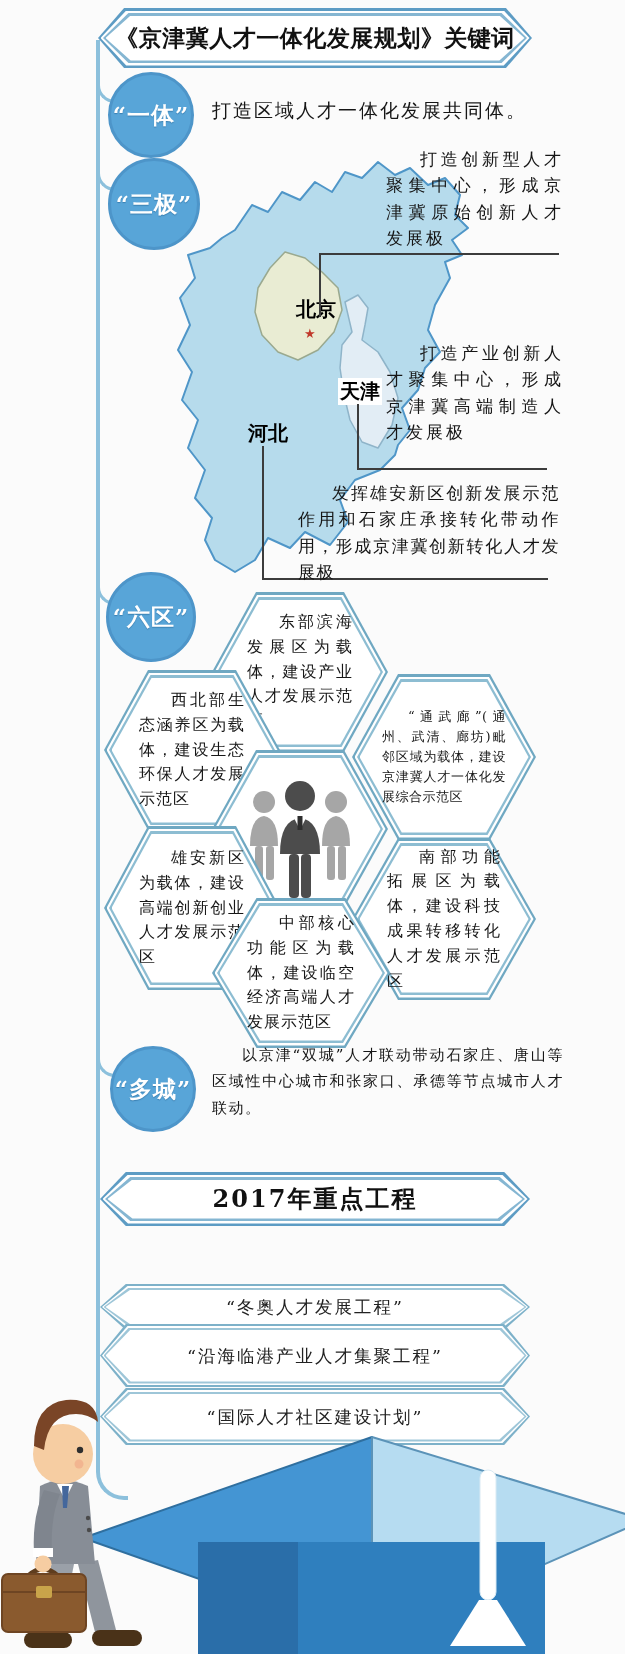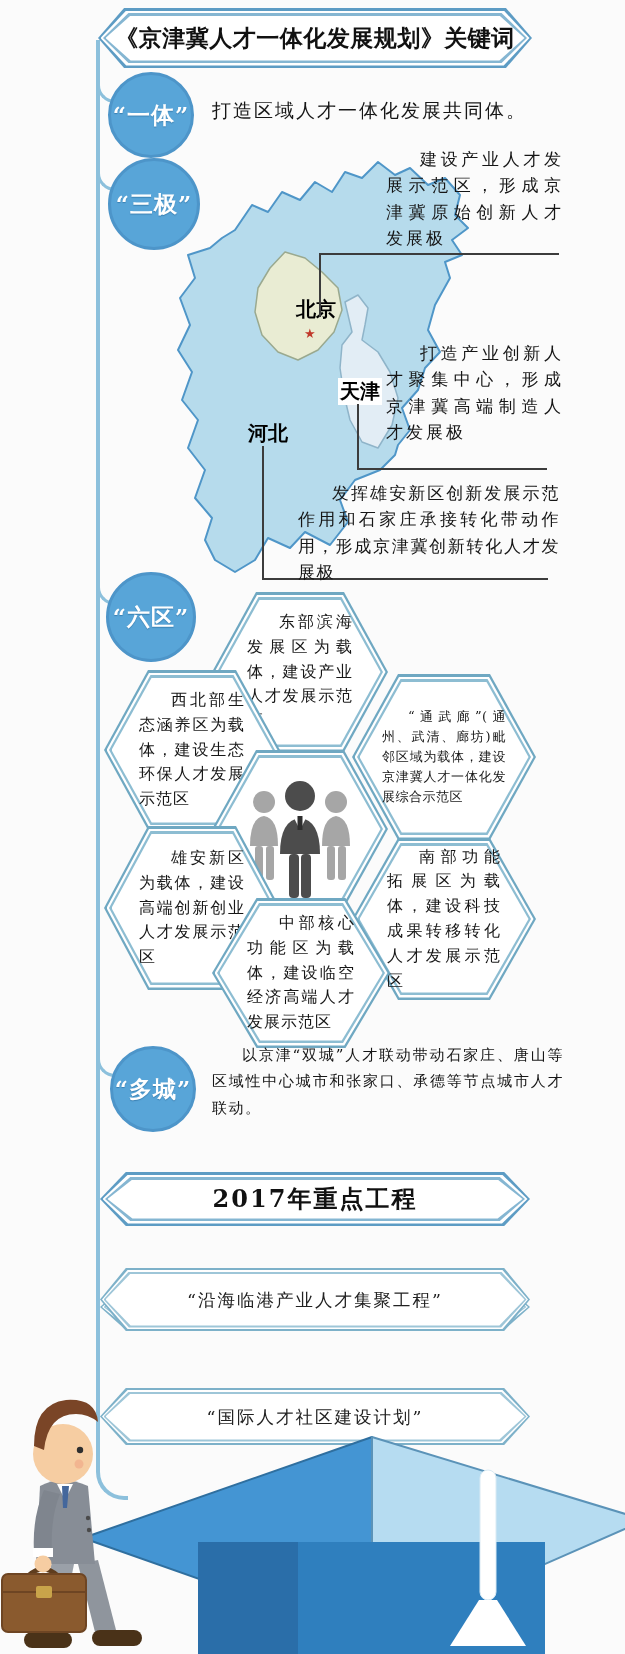--- a/index.html
+++ b/index.html
@@ -119,21 +119,21 @@
   <div class="maplab" style="left:338px;top:378px;background:#fff;padding:0 2px">天津</div>
   <div class="maplab" style="left:248px;top:420px">河北</div>
 
   <div class="cl" style="left:319px;top:253px;width:2px;height:64px"></div>
   <div class="cl" style="left:319px;top:253px;width:240px;height:2px"></div>
   <div class="cl" style="left:357px;top:404px;width:2px;height:66px"></div>
   <div class="cl" style="left:357px;top:468px;width:190px;height:2px"></div>
   <div class="cl" style="left:262px;top:446px;width:2px;height:134px"></div>
   <div class="cl" style="left:262px;top:578px;width:286px;height:2px"></div>
 
-  <div class="anno" style="left:386px;top:146px;width:178px">建设产业人才发展示范区，形成京津冀原始创新人才发展极</div>
+  <div class="anno" style="left:386px;top:146px;width:178px">打造创新型人才聚集中心，形成京津冀原始创新人才发展极</div>
   <div class="anno" style="left:386px;top:340px;width:178px">打造产业创新人才聚集中心，形成京津冀高端制造人才发展极</div>
   <div class="anno" style="left:298px;top:480px;width:262px;letter-spacing:1.5px">发挥雄安新区创新发展示范作用和石家庄承接转化带动作用，形成京津冀创新转化人才发展极</div>
 
   <div class="hex" style="left:212px;top:592px;width:176px;height:160px">
     <i class="hl clip-hex h1"></i>
       <i class="hl clip-hex h2"></i>
       <i class="hl clip-hex h3"></i>
       <i class="hl clip-hex h4"></i>
     <div class="hex-text">
         <p>东部滨海发展区为载体，建设产业人才发展示范区</p>
@@ -220,21 +220,21 @@
       <i class="bl clip-ban b4"></i>
     <div class="btext proj-title-text">2017年重点工程</div>
   </div>
   <div class="banner item" style="left:100px;top:1284px;width:430px;height:46px">
     <i class="bl clip-ban b1"></i>
       <i class="bl clip-ban b2"></i>
       <i class="bl clip-ban b3"></i>
       <i class="bl clip-ban b4"></i>
     <div class="btext item-text">“冬奥人才发展工程”</div>
   </div>
-  <div class="banner item" style="left:100px;top:1268px;width:430px;height:63px">
+  <div class="banner item" style="left:100px;top:1324px;width:430px;height:63px">
     <i class="bl clip-ban b1"></i>
       <i class="bl clip-ban b2"></i>
       <i class="bl clip-ban b3"></i>
       <i class="bl clip-ban b4"></i>
     <div class="btext item-text">“沿海临港产业人才集聚工程”</div>
   </div>
   <div class="banner item" style="left:100px;top:1388px;width:430px;height:57px">
     <i class="bl clip-ban b1"></i>
       <i class="bl clip-ban b2"></i>
       <i class="bl clip-ban b3"></i>

